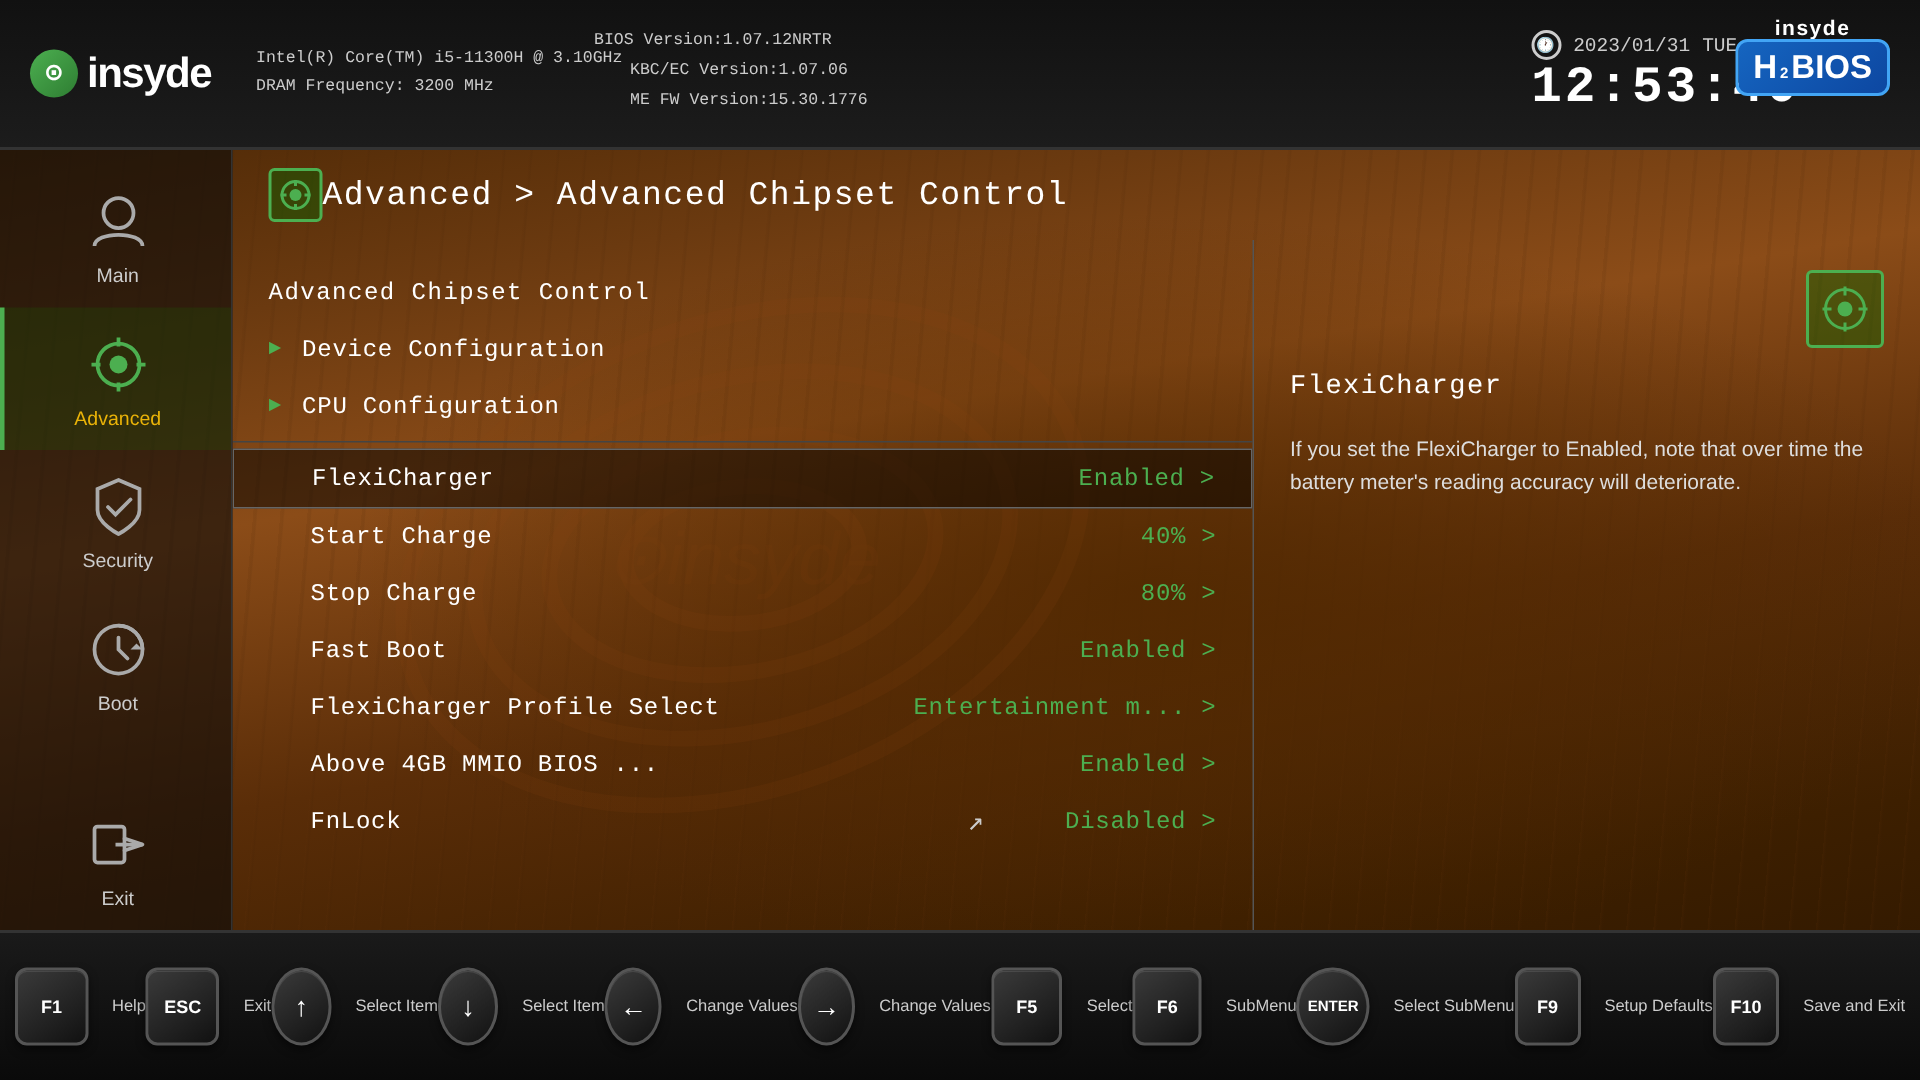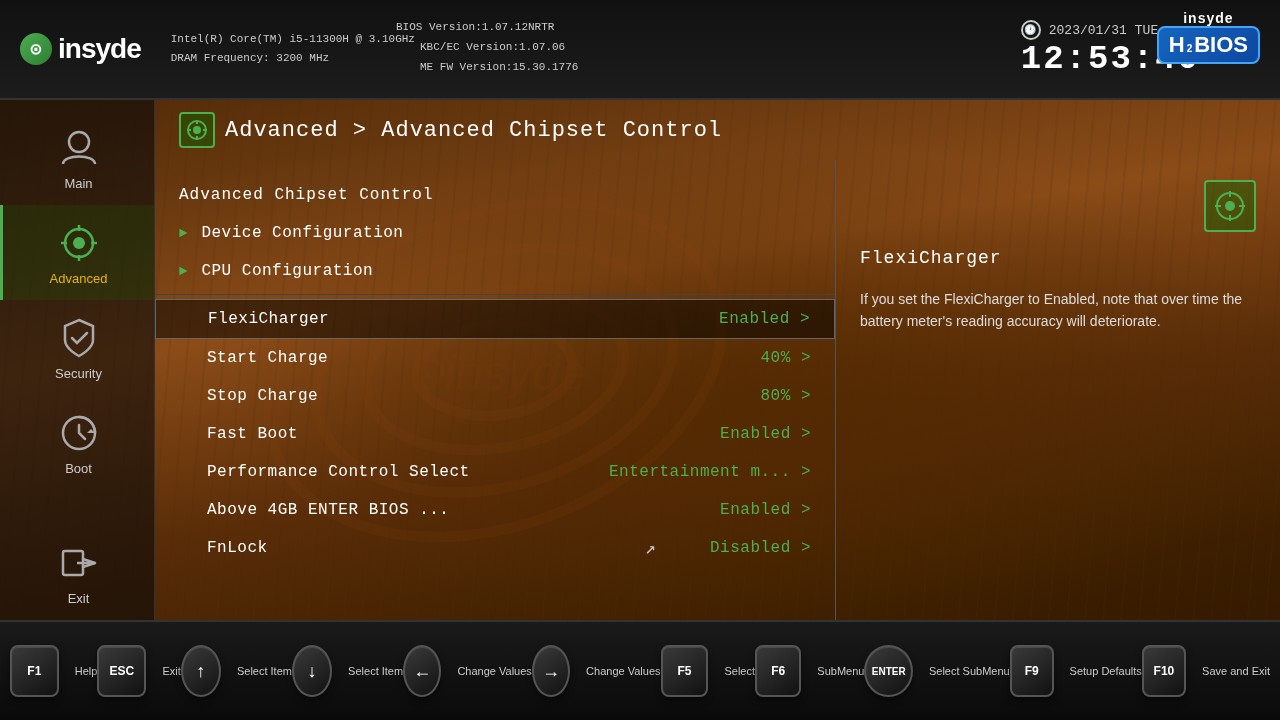--- a/index.html
+++ b/index.html
@@ -225,21 +225,20 @@
       z-index: 5;
       display: flex;
       flex-direction: column;
     }
 
     
     .breadcrumb-bar {
       padding: 12px 24px;
       display: flex;
       align-items: center;
-      gap: 10px;
     }
 
     .breadcrumb-icon {
       width: 36px;
       height: 36px;
       background: rgba(0,100,0,0.4);
       border: 2px solid #4caf50;
       border-radius: 4px;
       display: flex;
       align-items: center;
@@ -573,26 +572,26 @@
         <span class="item-label" style="padding-left:28px;">Stop Charge</span>
         <span class="item-value">80% &gt;</span>
       </div>
 
       <div class="menu-item">
         <span class="item-label" style="padding-left:28px;">Fast Boot</span>
         <span class="item-value">Enabled &gt;</span>
       </div>
 
       <div class="menu-item">
-        <span class="item-label" style="padding-left:28px;">Performance Control Select</span>
+        <span class="item-label" style="padding-left:28px;">FlexiCharger Profile Select</span>
         <span class="item-value">Entertainment m... &gt;</span>
       </div>
 
       <div class="menu-item">
-        <span class="item-label" style="padding-left:28px;">Above 4GB ENTER BIOS ...</span>
+        <span class="item-label" style="padding-left:28px;">Above 4GB MMIO BIOS ...</span>
         <span class="item-value">Enabled &gt;</span>
       </div>
 
       <div class="menu-item" style="position:relative;">
         <span class="item-label" style="padding-left:28px;">FnLock</span>
         <span class="item-value">Disabled &gt;</span>
 
         <span style="position:absolute; left:490px; top:50%; transform:translateY(-50%); color:#ccc; font-size:18px;">↗</span>
       </div>
     </div>

